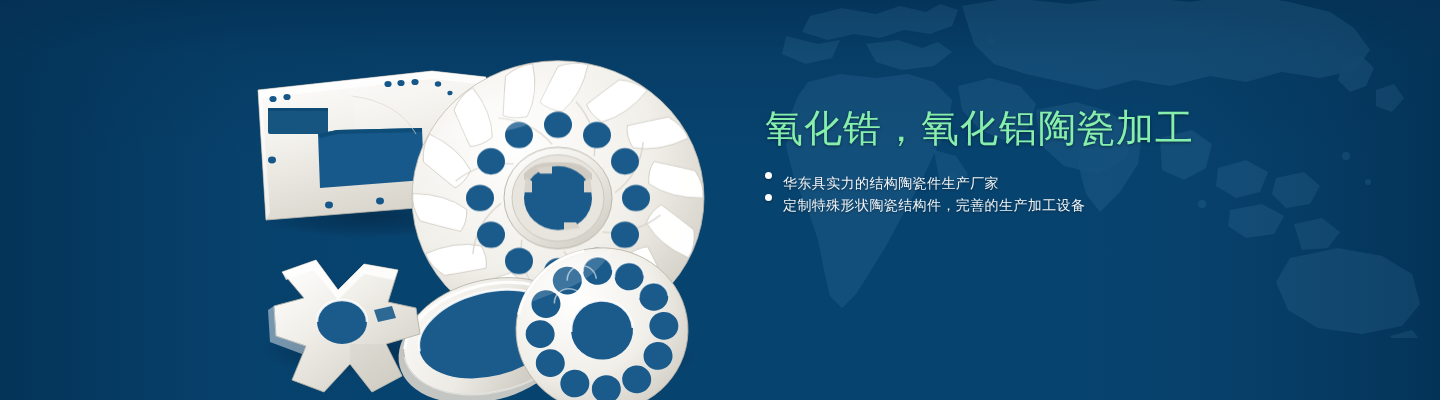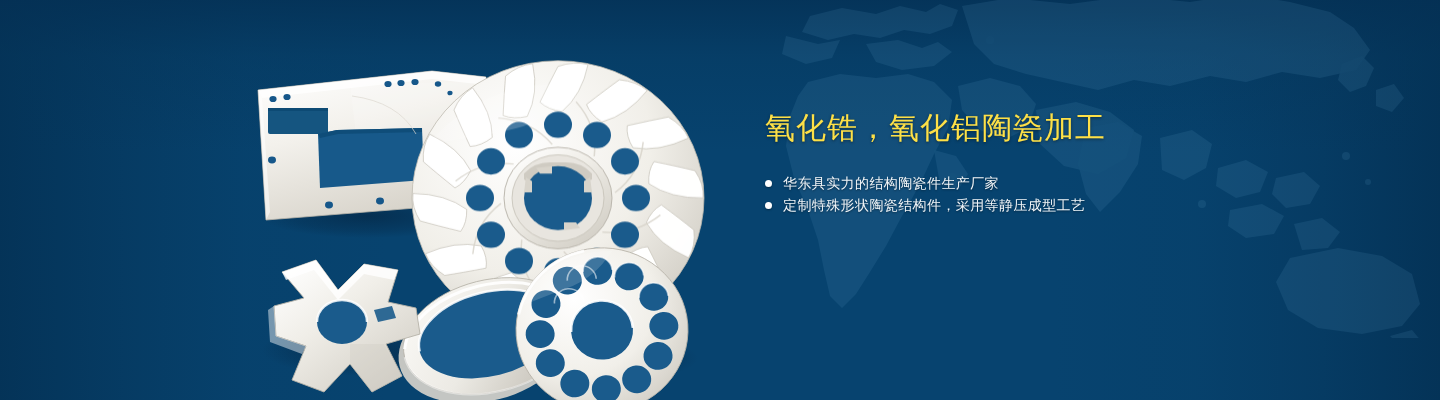--- a/index.html
+++ b/index.html
@@ -69,36 +69,36 @@
   }
   .photo svg { width: 100%; height: 100%; display: block; overflow: visible; }
 
   
   .content {
     position: absolute;
     left: 765px; top: 108px;
     width: 600px;
   }
   .headline {
-    font-size: 30px;
+    font-size: 38px;
     line-height: 40px;
-    color: #fde047;
+    color: #86efac;
     letter-spacing: 1px;
     font-weight: 400;
     text-shadow: 0 1px 3px rgba(0,0,0,0.45);
     white-space: nowrap;
     font-family: Liberation Serif, serif;
   }
   .bullets {
     margin-top: 24px;
     list-style: none;
   }
   .bullets li {
     display: flex;
-    align-items: center;
+    align-items: flex-start;
     height: 22px;
     margin-bottom: 0px;
     white-space: nowrap;
   }
   .dot {
     flex: 0 0 auto;
     width: 7px; height: 7px;
     border-radius: 50%;
     background: #ffffff;
     margin-right: 11px;
@@ -366,18 +366,18 @@
   <div class="content">
     <div class="headline">氧化锆，氧化铝陶瓷加工</div>
 
     <ul class="bullets">
       <li>
         <span class="dot"></span>
         <span class="btext">华东具实力的结构陶瓷件生产厂家</span>
       </li>
       <li>
         <span class="dot"></span>
-        <span class="btext">定制特殊形状陶瓷结构件，采用等静压成型工艺</span>
+        <span class="btext">定制特殊形状陶瓷结构件，完善的生产加工设备</span>
       </li>
     </ul>
   </div>
 
 </div>
 
 </body></html>

